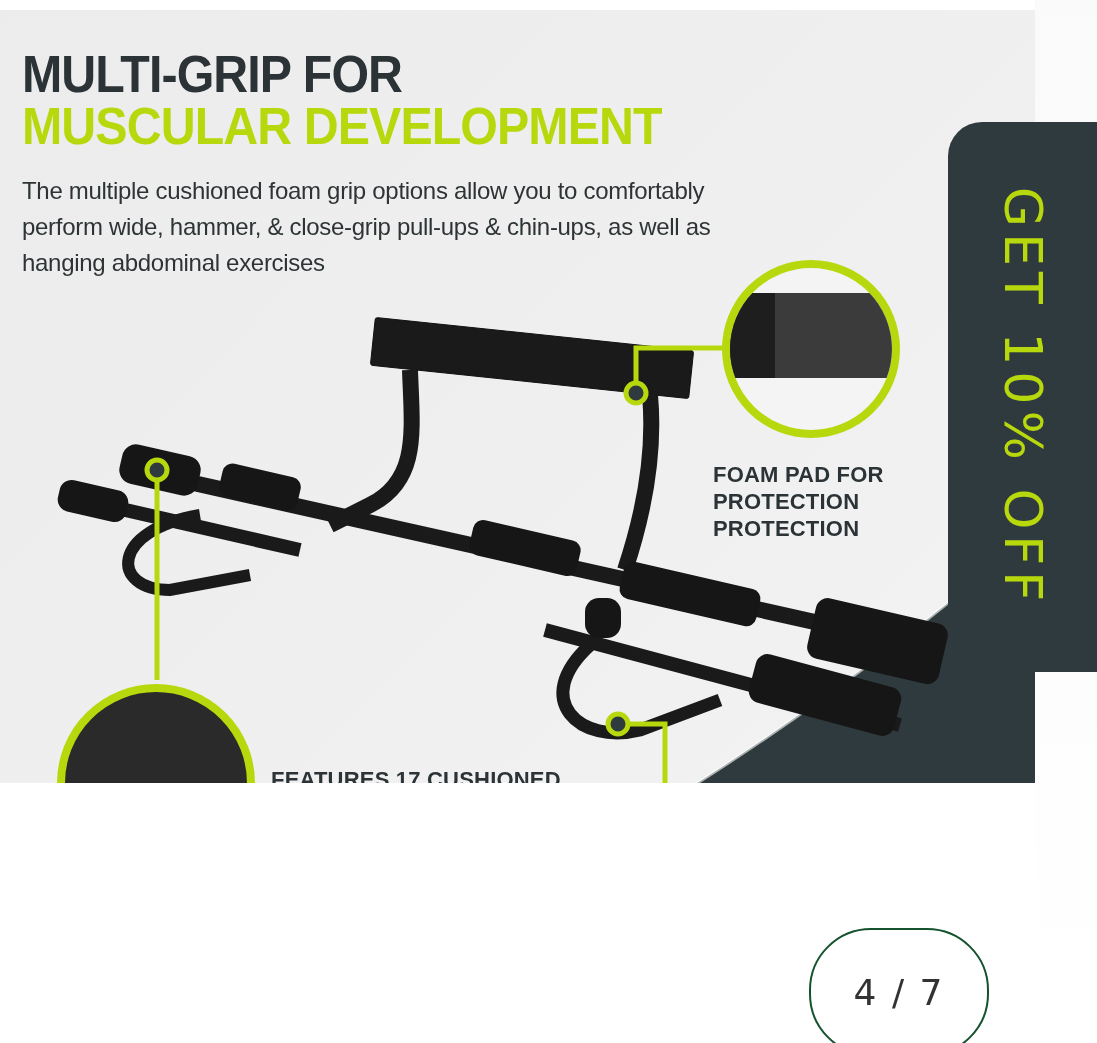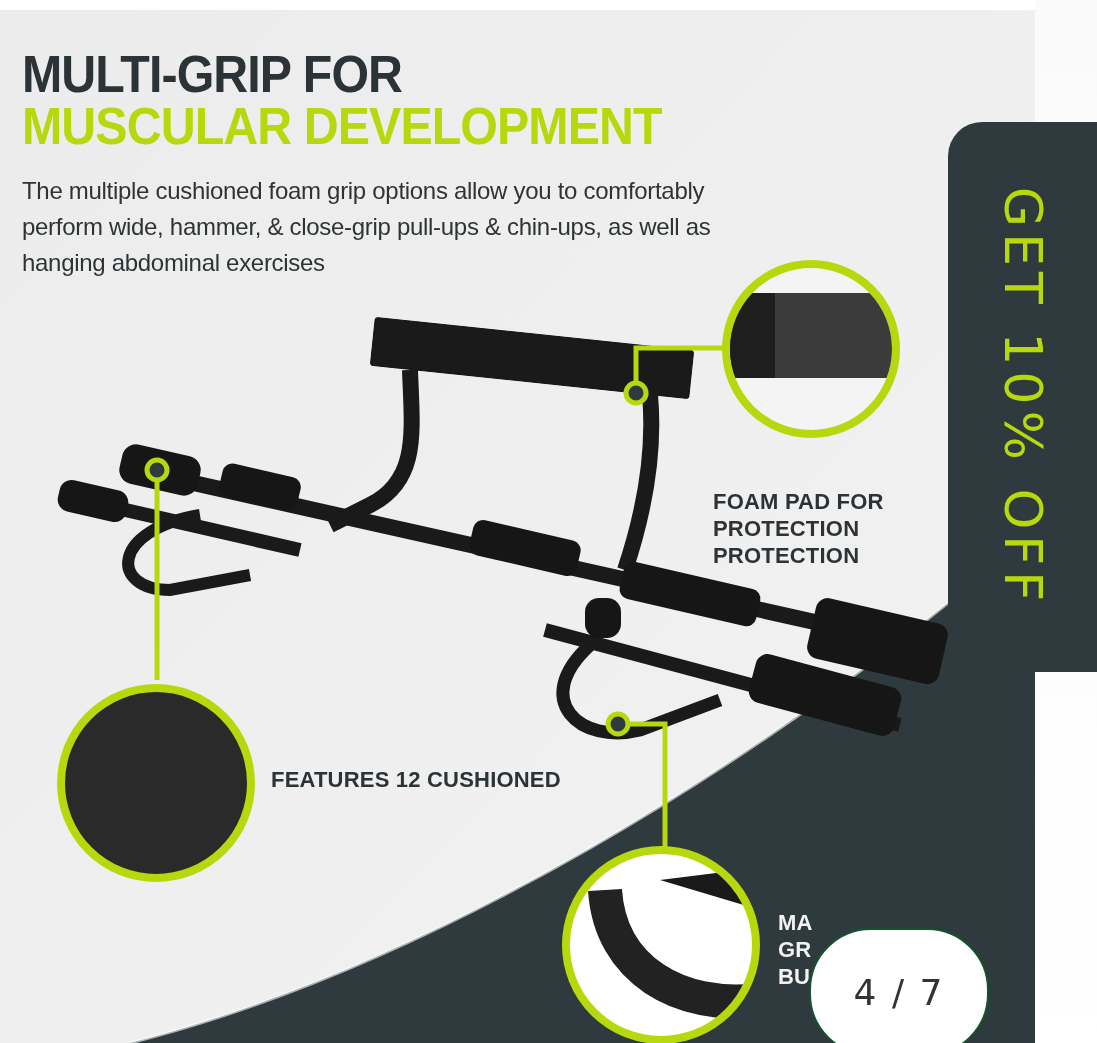--- a/index.html
+++ b/index.html
@@ -1,25 +1,25 @@
 <!DOCTYPE html>
 <html><head>
 <meta charset="utf-8">
 <style>
   html,body{margin:0;padding:0;}
   body{width:1097px;height:1043px;position:relative;overflow:hidden;background:#ffffff;font-family:"Liberation Sans",sans-serif;}
-  .product-image{position:absolute;left:0;top:10px;width:1035px;height:1033px;background:linear-gradient(135deg,#ececec 0%,#efefef 50%,#f3f3f3 100%);overflow:hidden;padding-left:48px;}
+  .product-image{position:absolute;left:0;top:10px;width:1035px;height:773px;background:linear-gradient(135deg,#ececec 0%,#efefef 50%,#f3f3f3 100%);overflow:hidden;padding-left:48px;}
   .right-strip{position:absolute;left:1035px;top:0;width:62px;height:1043px;background:linear-gradient(180deg,#fafafa,#ffffff);}
   .wedge{position:absolute;left:0;top:0;width:1035px;height:1033px;}
   .headline{position:absolute;left:22px;top:38px;margin:0;font-weight:700;font-size:52px;line-height:52px;letter-spacing:-1px;transform:scaleX(0.93);transform-origin:left top;}
   .headline .l1{display:block;color:#2b3336;}
   .headline .l2{display:block;color:#b8d80e;}
   .desc{position:absolute;left:22px;top:163px;width:720px;font-size:24px;line-height:36px;color:#2e3436;margin:0;letter-spacing:-0.3px;}
   .callout{position:absolute;font-weight:700;font-size:22px;line-height:27px;color:#2b3336;margin:0;letter-spacing:0.2px;}
-  .callout.foam-pad{left:713px;top:451px;margin-top:27px;}
+  .callout.foam-pad{left:713px;top:451px;}
   .callout.grips{left:271px;top:756px;}
   .callout.bumper{left:778px;top:899px;color:#f2f2f2;}
   .promo-tab{position:absolute;left:948px;top:122px;width:149px;height:550px;background:#2e3a3d;border-top-left-radius:34px;cursor:pointer;}
   .promo-text{position:absolute;left:50%;top:50%;transform:translate(-50%,-50%) rotate(90deg);white-space:nowrap;color:#b8d80e;font-size:52px;letter-spacing:6px;font-family:"DejaVu Sans",sans-serif;font-weight:400;}
   .counter{position:absolute;left:809px;top:884px;width:176px;height:124px;background:#ffffff;border-radius:62px;border:2px solid #14532d;display:flex;align-items:center;justify-content:center;font-size:36px;color:#333;font-family:"DejaVu Sans",sans-serif;letter-spacing:2px;margin-top:44px;}
 </style>
 </head>
 <body>
 
 <div class="product-image">
@@ -94,21 +94,21 @@
 
   <p class="desc">The multiple cushioned foam grip options allow you to comfortably perform wide, hammer, &amp; close-grip pull-ups &amp; chin-ups, as well as hanging abdominal exercises</p>
 
   <p class="callout foam-pad">
     <span>FOAM PAD FOR</span><br>
     <span>PROTECTION</span><br>
     <span>PROTECTION</span>
   </p>
 
   <p class="callout grips">
-    <span>FEATURES 12 CUSHIONED</span><br>
+    <span>FEATURES 17 CUSHIONED</span><br>
     <br>
   </p>
 
   <p class="callout bumper">
     <span>MA</span><br>
     <span>GR</span><br>
     <span>BU</span>
   </p>
 </div>
 

